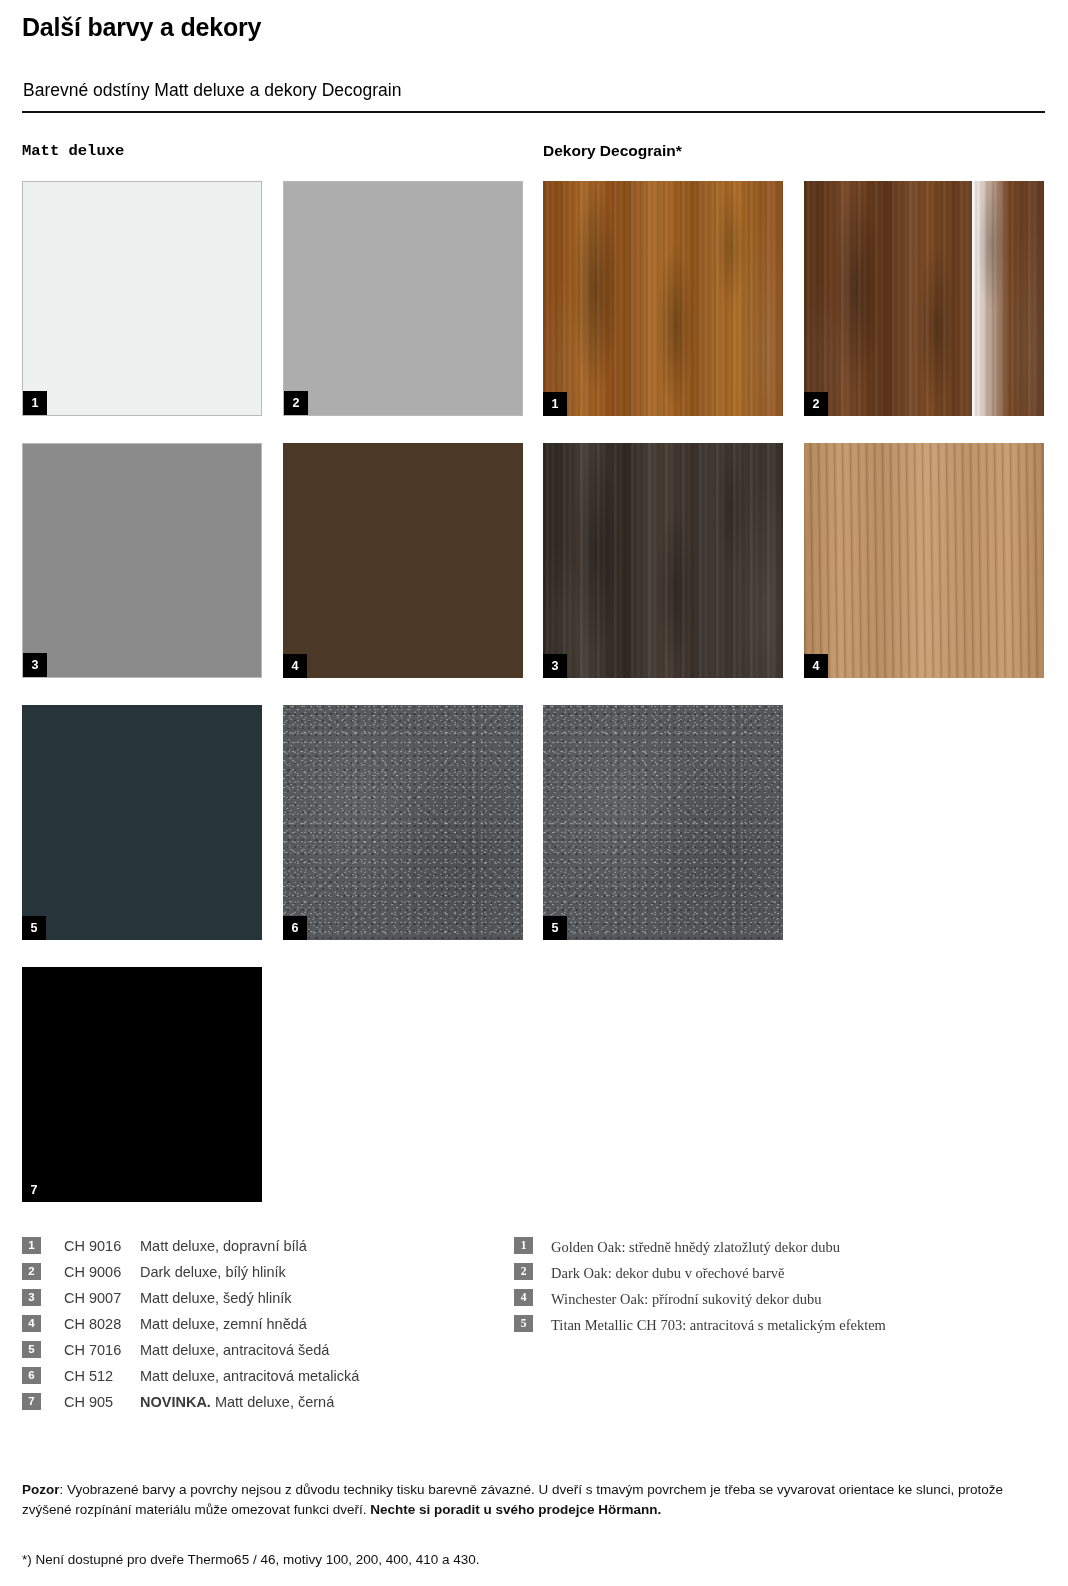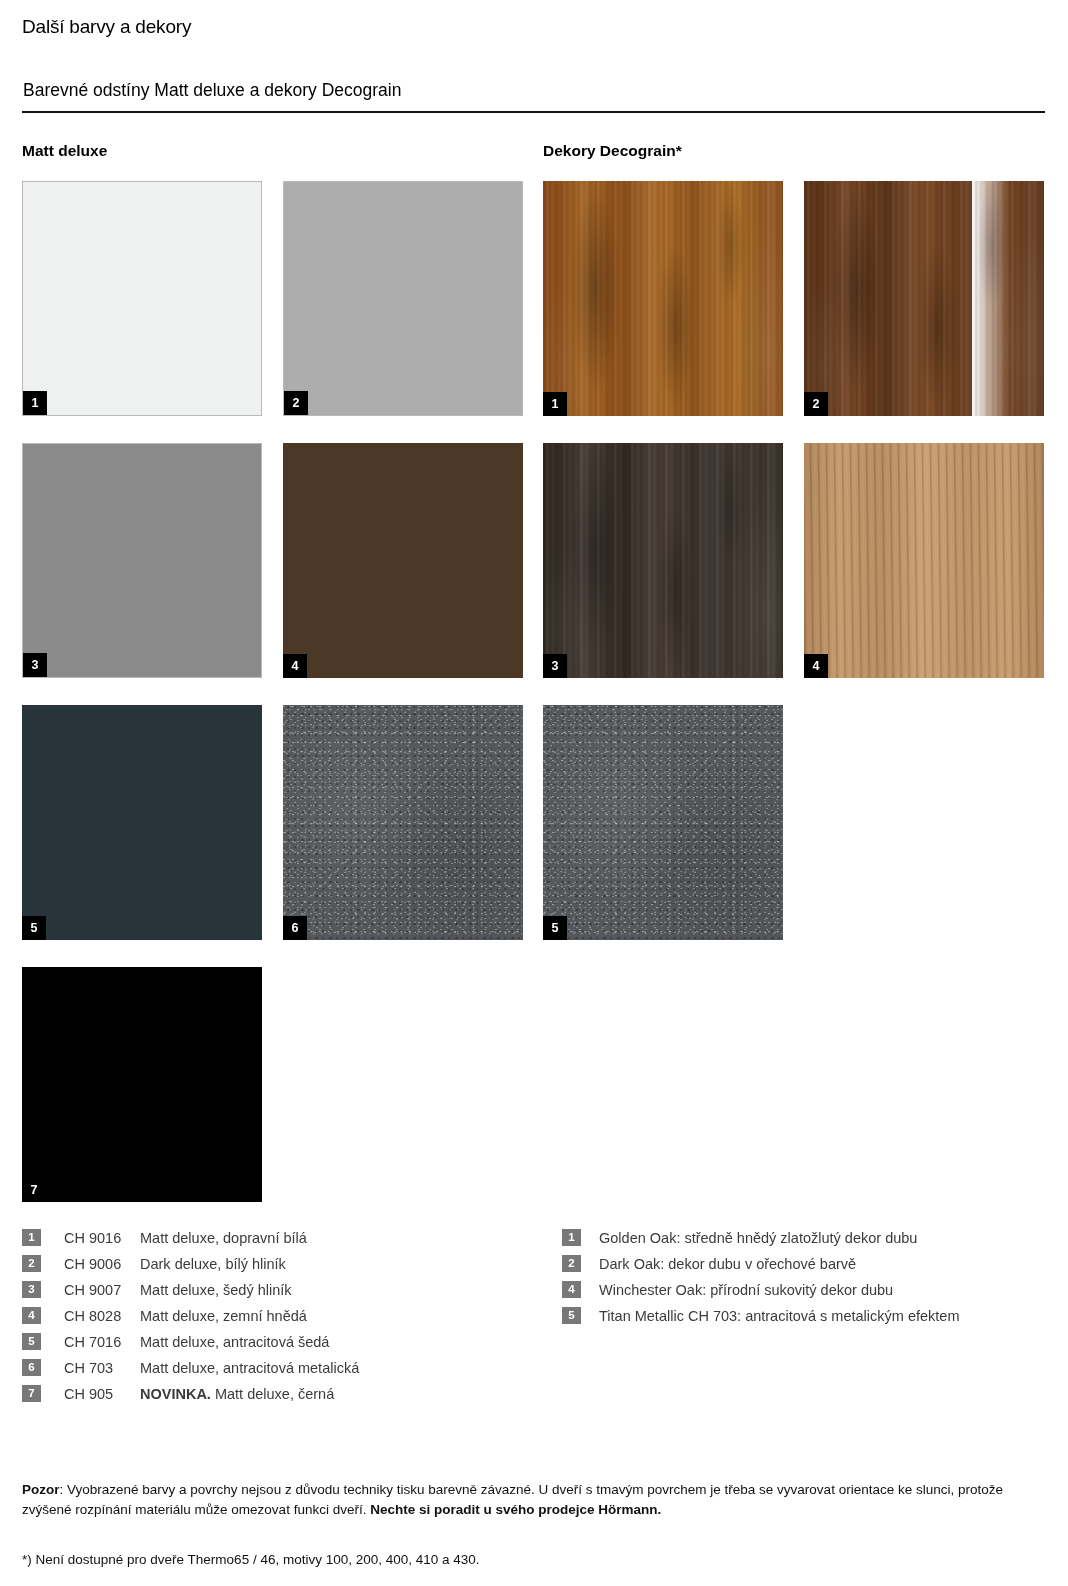--- a/index.html
+++ b/index.html
@@ -10,40 +10,40 @@
     color:#000000;
     -webkit-font-smoothing:antialiased;
     position:relative;
     overflow:hidden;
   }
   .page{position:absolute; left:0; top:0; width:1068px; height:1586px;}
 
   
   .title{
     position:absolute; left:22px; top:8px;
-    font-size:19px; font-weight:normal; letter-spacing:-0.2px;
+    font-size:25px; font-weight:bold; letter-spacing:-0.2px;
     line-height:38px; white-space:nowrap;
   }
   .subtitle{
     position:absolute; left:23px; top:54px;
     font-size:17.5px; font-weight:normal; line-height:24px;
     white-space:nowrap;
     margin-top:24px;
   }
   .rule{
     position:absolute; left:22px; top:111px;
     width:1023px; height:2px; background:#111111;
   }
 
   
   .colhead{
     position:absolute; font-size:15.5px; font-weight:bold;
     line-height:20px; white-space:nowrap;
   }
-  .colhead.left{left:22px; top:141px;}
+  .colhead.left{left:22px; top:141px;font-family:Liberation Mono, monospace;}
   .colhead.right{left:543px; top:141px;}
 
   
   .tile{
     position:absolute;
     width:240px; height:235px;
     box-sizing:border-box;
   }
   .tile.bordered{ border:1px solid #b9b9b9; }
   .tile .fill{ position:absolute; inset:0; }
@@ -104,23 +104,23 @@
     opacity:0.95;
   }
   .metal-soft{
     position:absolute; inset:0;
     background-image:
       radial-gradient(ellipse 120px 150px at 30% 40%, rgba(255,255,255,0.06), rgba(0,0,0,0) 70%),
       radial-gradient(ellipse 140px 160px at 75% 70%, rgba(0,0,0,0.10), rgba(0,0,0,0) 72%);
   }
 
   
-  .legend{position:absolute;}
+  .legend{position:absolute;margin-top:8px;}
   .legend.left{left:22px; top:1224px;}
-  .legend.right{left:562px; top:1224px;}
+  .legend.right{left:514px; top:1224px;font-family:Liberation Serif, serif;}
   .lrow{
     position:relative; height:26px; white-space:nowrap;
     font-size:14.5px; line-height:26px; color:#3b3b3b;
   }
   .lbadge{
     display:inline-block; width:19px; height:17px;
     background:#787878; color:#ffffff;
     font-size:11.5px; font-weight:bold; line-height:17px;
     text-align:center; vertical-align:middle;
     margin-right:23px; position:relative; top:-1px;
@@ -233,21 +233,21 @@
     <div class="lrow">
       <span class="lbadge">3</span><span class="lcode">CH 9007</span><span class="ldesc">Matt deluxe, šedý hliník</span>
     </div>
     <div class="lrow">
       <span class="lbadge">4</span><span class="lcode">CH 8028</span><span class="ldesc">Matt deluxe, zemní hnědá</span>
     </div>
     <div class="lrow">
       <span class="lbadge">5</span><span class="lcode">CH 7016</span><span class="ldesc">Matt deluxe, antracitová šedá</span>
     </div>
     <div class="lrow">
-      <span class="lbadge">6</span><span class="lcode">CH 703</span><span class="ldesc">Matt deluxe, antracitová metalická</span>
+      <span class="lbadge">6</span><span class="lcode">CH 512</span><span class="ldesc">Matt deluxe, antracitová metalická</span>
     </div>
     <div class="lrow">
       <span class="lbadge">7</span><span class="lcode">CH 905</span><span class="ldesc"><b>NOVINKA.</b> <span>Matt deluxe, černá</span></span>
     </div>
   </div>
 
   <div class="legend right">
     <div class="lrow">
       <span class="lbadge">1</span><span class="ldesc">Golden Oak: středně hnědý zlatožlutý dekor dubu</span>
     </div>

